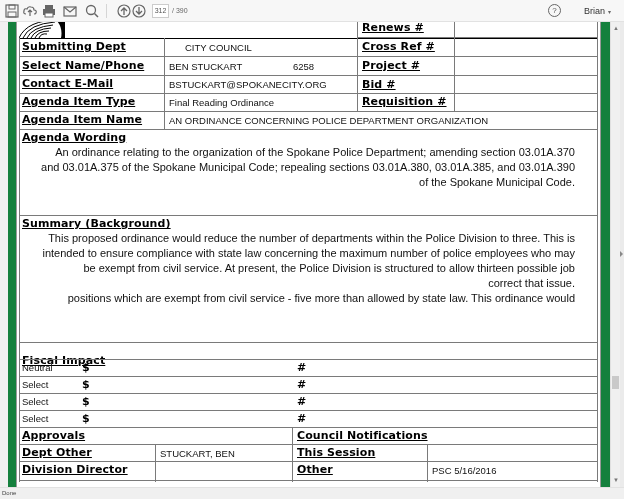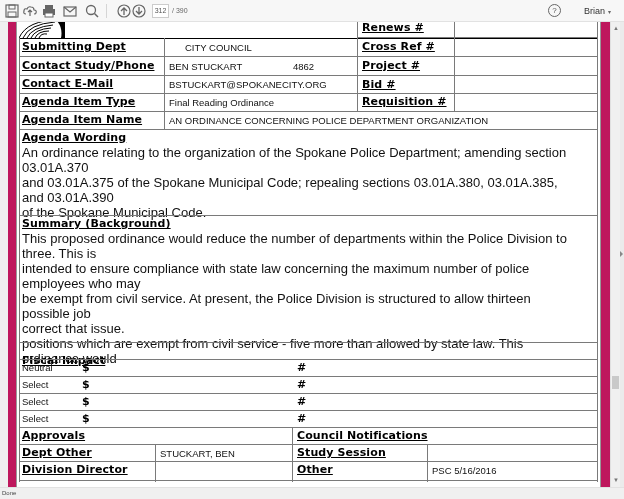--- a/index.html
+++ b/index.html
@@ -7,35 +7,35 @@
   .toolbar { position: absolute; left: 0; top: 0; width: 624px; height: 22px; background: #f7f7f7; border-bottom: 1px solid #e2e2e2; }
   .tb-icon { position: absolute; top: 3px; width: 16px; height: 16px; color: #555; }
   .tb-icon svg { width: 16px; height: 16px; display: block; }
   .tb-sep { position: absolute; left: 106px; top: 4px; width: 1px; height: 14px; background: #d5d5d5; }
   .page-input { position: absolute; left: 152px; top: 4px; width: 17px; height: 14px; border: 1px solid #ccc; background: #fff; font-size: 7px; color: #555; text-align: center; line-height: 12px; }
   .page-total { position: absolute; left: 172px; top: 4px; font-size: 7px; color: #666; line-height: 14px; }
   .help-icon { position: absolute; left: 548px; top: 4px; width: 13px; height: 13px; border: 1px solid #666; border-radius: 50%; font-size: 8px; line-height: 11px; text-align: center; color: #555; }
   .user-menu { position: absolute; left: 584px; top: 4px; font-size: 9px; color: #333; line-height: 14px; }
   .user-caret { font-size: 6px; margin-left: 3px; color: #666; }
 
-  .viewport { position: absolute; left: 8px; top: 22px; width: 602px; height: 465px; background: #be185d; overflow: hidden; }
+  .viewport { position: absolute; left: 8px; top: 22px; width: 602px; height: 465px; background: #15803d; overflow: hidden; text-align: right; }
   .page { position: absolute; left: 8px; top: -4px; width: 585px; height: 480px; background: #fff; border-left: 1px solid #999; border-right: 1px solid #999; }
 
   .vscroll { position: absolute; left: 610px; top: 22px; width: 10px; height: 465px; background: #f0f0f0; border-left: 1px solid #e0e0e0; }
   .vscroll .arr { position: absolute; left: 2px; font-size: 6px; color: #777; line-height: 6px; }
   .vscroll .thumb { position: absolute; left: 1px; top: 354px; width: 7px; height: 13px; background: #c9c9c9; }
   .right-edge { position: absolute; left: 620px; top: 22px; width: 4px; height: 465px; background: #ebebeb; }
   .right-edge-arrow { position: absolute; left: 620px; top: 251px; width: 0; height: 0; border-top: 3px solid transparent; border-bottom: 3px solid transparent; border-left: 3px solid #888; }
 
   .statusbar { position: absolute; left: 0; top: 487px; width: 624px; height: 12px; background: #f0f0f0; border-top: 1px solid #e2e2e2; font-size: 6px; color: #444; line-height: 11px; padding-left: 2px; }
   .lbl { font-family: "DejaVu Sans", sans-serif; font-weight: bold; font-size: 11px; text-decoration: underline; color: #000; letter-spacing: 0.1px; position: absolute; white-space: nowrap; }
   .val { font-family: "Liberation Sans", sans-serif; font-size: 9.5px; color: #111; position: absolute; white-space: nowrap; }
   .hl { position: absolute; height: 1px; background: #7a7a7a; }
   .vl { position: absolute; width: 1px; background: #7a7a7a; }
-  .para { position: absolute; font-size: 13px; line-height: 15px; color: #111; width: 545px; }
+  .para { position: absolute; font-size: 11px; line-height: 15px; color: #111; width: 545px; margin-left: 8px; }
   .sym { font-family: "DejaVu Sans", sans-serif; font-weight: bold; font-size: 11px; position: absolute; color: #000; }
 </style>
 </head>
 <body>
 
 <div class="toolbar">
   <span class="tb-icon" style="left:4px">
     <svg viewBox="0 0 16 16">
         <rect x="2" y="2" width="12" height="12" fill="none" stroke="#666" stroke-width="1.2"></rect>
         <rect x="5" y="2" width="6" height="4" fill="none" stroke="#666"></rect>
@@ -110,23 +110,23 @@
     <div class="hl" style="left:2px;top:93px;width:578px"></div>
     <div class="hl" style="left:2px;top:111px;width:578px"></div>
     <div class="vl" style="left:2px;top:111px;height:213px"></div>
 
     <span class="lbl" style="left:345px;top:3px">Renews #</span>
 
     <span class="lbl" style="left:5px;top:22px">Submitting Dept</span>
     <span class="val" style="left:168px;top:24px">CITY COUNCIL</span>
     <span class="lbl" style="left:345px;top:22px">Cross Ref #</span>
 
-    <span class="lbl" style="left:5px;top:41px">Contact Study/Phone</span>
+    <span class="lbl" style="left:5px;top:41px">Select Name/Phone</span>
     <span class="val" style="left:152px;top:43px">BEN STUCKART</span>
-    <span class="val" style="left:276px;top:43px">4862</span>
+    <span class="val" style="left:276px;top:43px">6258</span>
     <span class="lbl" style="left:345px;top:41px">Project #</span>
 
     <span class="lbl" style="left:5px;top:59px">Contact E-Mail</span>
     <span class="val" style="left:152px;top:61px">BSTUCKART@SPOKANECITY.ORG</span>
     <span class="lbl" style="left:345px;top:60px">Bid #</span>
 
     <span class="lbl" style="left:5px;top:77px">Agenda Item Type</span>
     <span class="val" style="left:152px;top:79px">Final Reading Ordinance</span>
     <span class="lbl" style="left:345px;top:77px">Requisition #</span>
 
@@ -179,21 +179,21 @@
     <div class="vl" style="left:275px;top:409px;height:55px"></div>
     <div class="vl" style="left:580px;top:409px;height:55px"></div>
     <span class="lbl" style="left:5px;top:411px">Approvals</span>
     <span class="lbl" style="left:280px;top:411px">Council Notifications</span>
     <div class="hl" style="left:2px;top:426px;width:578px"></div>
 
     <div class="vl" style="left:138px;top:426px;height:38px"></div>
     <div class="vl" style="left:410px;top:426px;height:38px"></div>
     <span class="lbl" style="left:5px;top:428px">Dept Other</span>
     <span class="val" style="left:143px;top:430px">STUCKART, BEN</span>
-    <span class="lbl" style="left:280px;top:428px">Study Session</span>
+    <span class="lbl" style="left:280px;top:428px">This Session</span>
     <span class="val" style="left:415px;top:430px"></span>
     <div class="hl" style="left:2px;top:443px;width:578px"></div>
 
     <span class="lbl" style="left:5px;top:445px">Division Director</span>
     <span class="val" style="left:143px;top:447px"></span>
     <span class="lbl" style="left:280px;top:445px">Other</span>
     <span class="val" style="left:415px;top:447px">PSC 5/16/2016</span>
     <div class="hl" style="left:2px;top:462px;width:578px"></div>
   </div>
 </div>

